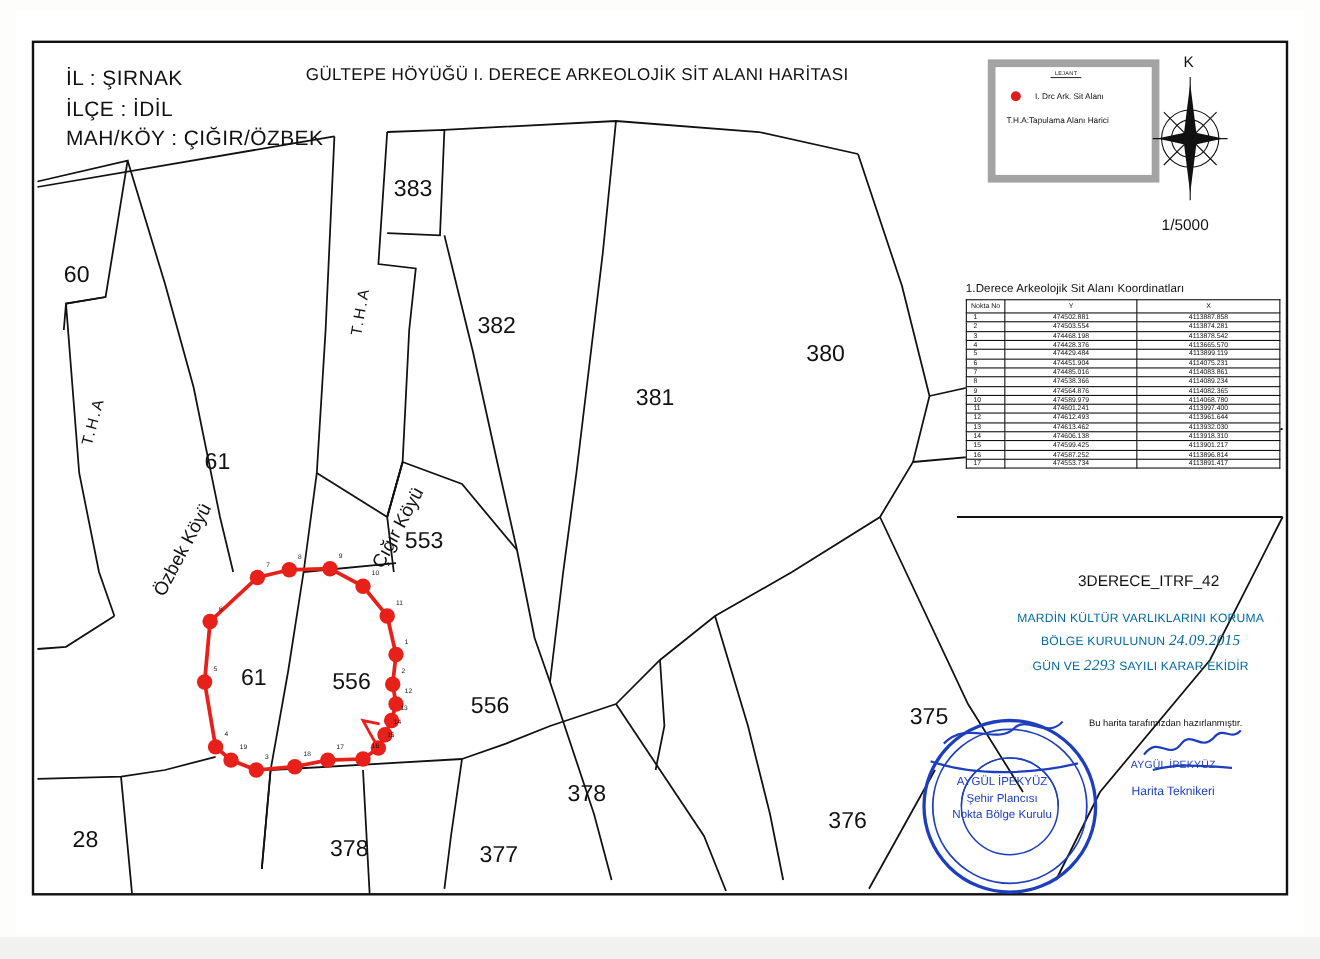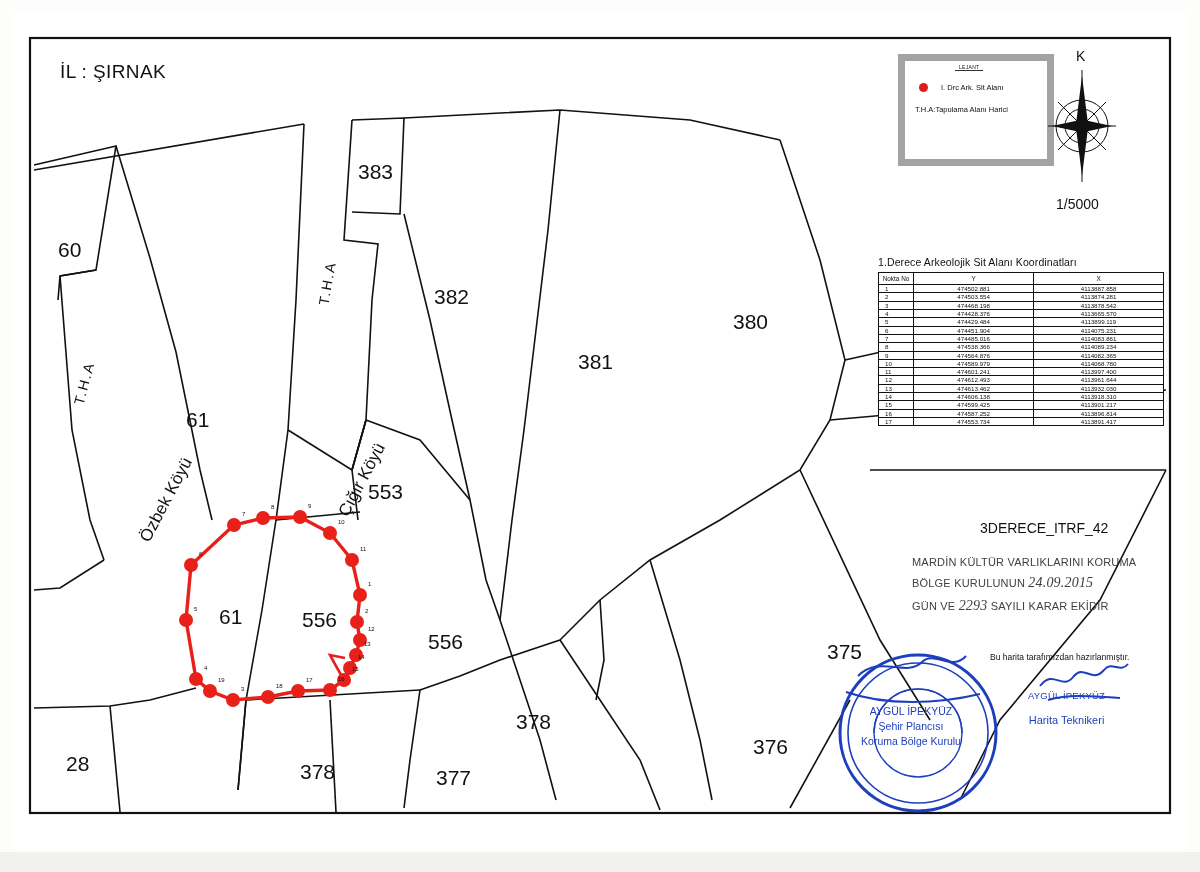--- a/index.html
+++ b/index.html
@@ -33,21 +33,21 @@
   .coordwrap .ctitle{font-size:10.5px;margin-bottom:4px;letter-spacing:.1px;}
   table.coords{border-collapse:collapse;width:286px;border:1px solid #111;background:#fff;}
   table.coords th,table.coords td{border:1px solid #111;font-size:6.2px;padding:0 2px;line-height:1.18;font-family:"Liberation Sans",sans-serif;}
   table.coords th{font-weight:normal;font-size:6.4px;height:11px;}
   table.coords td.num{width:26px;text-align:left;padding-left:6px;}
   table.coords td.v{text-align:center;}
   table.coords td.x{text-align:center;}
   .datum{position:absolute;left:980px;top:520px;font-size:14px;}
 
   
-  .bluebox{position:absolute;left:912px;top:556px;width:250px;color:#404040;font-family:"Liberation Sans",sans-serif;}
+  .bluebox{position:absolute;left:912px;top:556px;width:250px;color:#0369a1;font-family:"Liberation Sans",sans-serif;text-align:center;}
   .bluebox .ln{font-size:11px;letter-spacing:.2px;margin-bottom:7px;white-space:nowrap;}
   .bluebox .hand{font-family:"Liberation Serif",serif;font-style:italic;font-size:14px;}
   .prepared{position:absolute;left:990px;top:652px;font-size:8.5px;color:#111;}
   .sig1{position:absolute;left:1028px;top:690px;color:#1d3fbe;font-size:10px;text-align:center;}
   .sig1 .nm{font-size:9.5px;letter-spacing:.2px;}
   .sig1 .ttl{font-size:11px;margin-top:13px;}
   .sealtext{position:absolute;left:826px;top:704px;width:170px;text-align:center;color:#1d3fbe;font-size:10.5px;line-height:1.45;}
 
   
   .plabel{position:absolute;font-size:21px;color:#111;}
@@ -143,21 +143,24 @@
       <circle cx="350" cy="668" r="7" fill="#e8201a"></circle>
       <circle cx="344" cy="680" r="7" fill="#e8201a"></circle>
       <circle cx="330" cy="690" r="7" fill="#e8201a"></circle>
       <circle cx="298" cy="691" r="7" fill="#e8201a"></circle>
       <circle cx="268" cy="697" r="7" fill="#e8201a"></circle>
       <circle cx="210" cy="691" r="7" fill="#e8201a"></circle>
     </svg>
 
   <div class="hdr">
     <div>İL : ŞIRNAK</div>
-  </div>
+    <div>İLÇE : İDİL</div>
+    <div>MAH/KÖY : ÇIĞIR/ÖZBEK</div>
+  </div>
+  <div class="maptitle">GÜLTEPE HÖYÜĞÜ I. DERECE ARKEOLOJİK SİT ALANI HARİTASI</div>
 
   <div class="legend">
     <div class="lg-title">LEJANT</div>
     <div class="dot"></div>
     <div class="l1">I. Drc Ark. Sit Alanı</div>
     <div class="l2">T.H.A:Tapulama Alanı Harici</div>
   </div>
 
   <div class="compass">
     <div class="k">K</div>
@@ -291,21 +294,21 @@
     </div>
   </div>
   <div class="prepared">Bu harita tarafımızdan hazırlanmıştır.</div>
   <div class="sig1">
     <div class="nm">AYGÜL İPEKYÜZ</div>
     <div class="ttl">Harita Teknikeri</div>
   </div>
   <div class="sealtext">
       <div>AYGÜL İPEKYÜZ</div>
       <div>Şehir Plancısı</div>
-      <div>Koruma Bölge Kurulu</div>
+      <div>Nokta Bölge Kurulu</div>
     </div>
 
   <div id="label-layer">
       <div class="plabel" style="left: 58px; top: 238px;">60</div>
       <div class="plabel" style="left: 186px; top: 408px;">61</div>
       <div class="plabel" style="left: 66px; top: 752px;">28</div>
       <div class="plabel" style="left: 358px; top: 160px;">383</div>
       <div class="plabel" style="left: 434px; top: 285px;">382</div>
       <div class="plabel" style="left: 578px; top: 350px;">381</div>
       <div class="plabel" style="left: 733px; top: 310px;">380</div>

